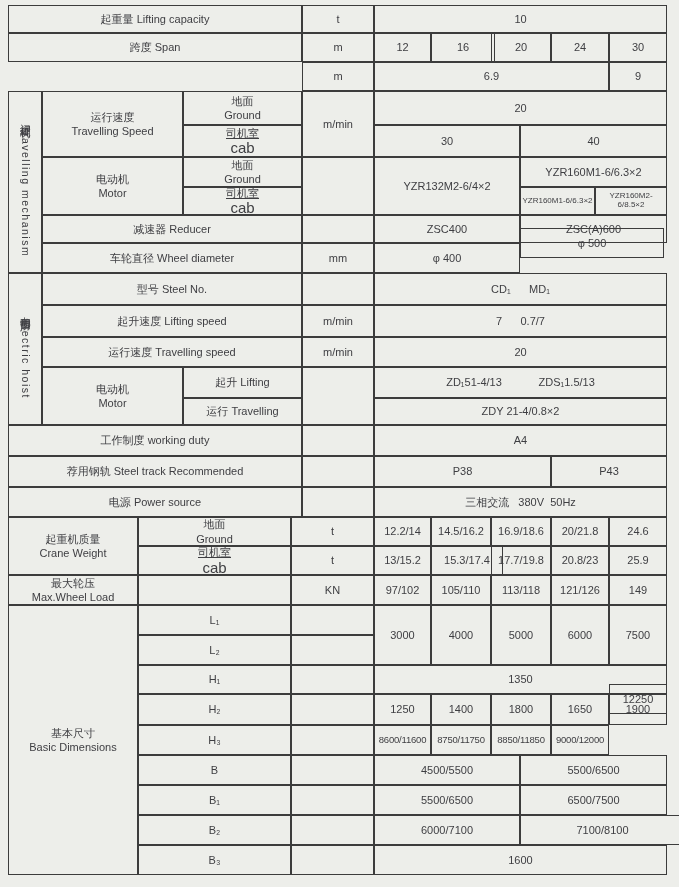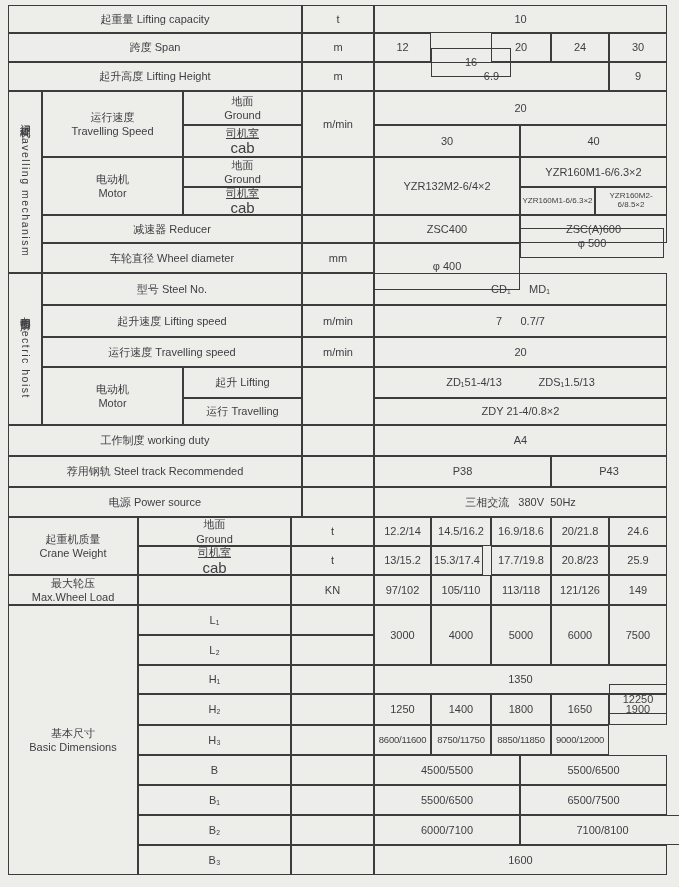--- a/index.html
+++ b/index.html
@@ -35,26 +35,25 @@
 
 <div class="sheet">
 
   <div class="c" style="left:8px;top:5px;width:294px;height:28px">起重量 Lifting capacity</div>
   <div class="c" style="left:302px;top:5px;width:72px;height:28px">t</div>
   <div class="c" style="left:374px;top:5px;width:293px;height:28px">10</div>
 
   <div class="c" style="left:8px;top:33px;width:294px;height:29px">跨度 Span</div>
   <div class="c" style="left:302px;top:33px;width:72px;height:29px">m</div>
   <div class="c" style="left:374px;top:33px;width:57px;height:29px">12</div>
-  <div class="c" style="left:431px;top:48px;width:80px;height:29px">16</div>
+  <div class="c" style="left:431px;top:33px;width:64px;height:29px">16</div>
   <div class="c" style="left:491px;top:33px;width:60px;height:29px">20</div>
   <div class="c" style="left:551px;top:33px;width:58px;height:29px">24</div>
   <div class="c" style="left:609px;top:33px;width:58px;height:29px">30</div>
 
-  <div class="c" style="left:8px;top:62px;width:294px;height:29px">起升高度 Lifting Height</div>
   <div class="c" style="left:302px;top:62px;width:72px;height:29px">m</div>
   <div class="c" style="left:374px;top:62px;width:235px;height:29px">6.9</div>
   <div class="c" style="left:609px;top:62px;width:58px;height:29px">9</div>
 
   <div class="c" style="left:8px;top:91px;width:34px;height:182px"><span class="vert">运行机构 Travelling mechanism</span></div>
 
   <div class="c" style="left:42px;top:91px;width:141px;height:66px">运行速度
 Travelling Speed</div>
   <div class="c" style="left:183px;top:91px;width:119px;height:34px">地面
 Ground</div>
@@ -81,21 +80,21 @@
   <div class="c small" style="left:520px;top:187px;width:75px;height:28px">YZR160M1-6/6.3×2</div>
   <div class="c small" style="left:595px;top:187px;width:72px;height:28px">YZR160M2-6/8.5×2</div>
 
   <div class="c" style="left:42px;top:215px;width:260px;height:28px">减速器 Reducer</div>
   <div class="c" style="left:302px;top:215px;width:72px;height:28px"></div>
   <div class="c" style="left:374px;top:215px;width:146px;height:28px">ZSC400</div>
   <div class="c" style="left:520px;top:215px;width:147px;height:28px">ZSC(A)600</div>
 
   <div class="c" style="left:42px;top:243px;width:260px;height:30px">车轮直径 Wheel diameter</div>
   <div class="c" style="left:302px;top:243px;width:72px;height:30px">mm</div>
-  <div class="c" style="left:374px;top:243px;width:146px;height:47px">φ 400</div>
+  <div class="c" style="left:374px;top:243px;width:146px;height:30px">φ 400</div>
   <div class="c" style="left:520px;top:228px;width:144px;height:30px">φ 500</div>
 
   <div class="c" style="left:8px;top:273px;width:34px;height:152px"><span class="vert">电动葫芦 Electric hoist</span></div>
 
   <div class="c" style="left:42px;top:273px;width:260px;height:32px">型号 Steel No.</div>
   <div class="c" style="left:302px;top:273px;width:72px;height:32px"></div>
   <div class="c pre" style="left:374px;top:273px;width:293px;height:32px">CD₁      MD₁</div>
 
   <div class="c" style="left:42px;top:305px;width:260px;height:32px">起升速度 Lifting speed</div>
   <div class="c" style="left:302px;top:305px;width:72px;height:32px">m/min</div>
@@ -135,21 +134,21 @@
   <div class="c" style="left:431px;top:517px;width:60px;height:29px">14.5/16.2</div>
   <div class="c" style="left:491px;top:517px;width:60px;height:29px">16.9/18.6</div>
   <div class="c" style="left:551px;top:517px;width:58px;height:29px">20/21.8</div>
   <div class="c" style="left:609px;top:517px;width:58px;height:29px">24.6</div>
   <div class="c" style="left:138px;top:546px;width:153px;height:29px">
     <span class="sub-cn">司机室</span>
     <span class="cab-en">cab</span>
   </div>
   <div class="c" style="left:291px;top:546px;width:83px;height:29px">t</div>
   <div class="c" style="left:374px;top:546px;width:57px;height:29px">13/15.2</div>
-  <div class="c" style="left:431px;top:546px;width:52px;height:29px">15.3/17.4</div>
+  <div class="c" style="left:431px;top:546px;width:72px;height:29px">15.3/17.4</div>
   <div class="c" style="left:491px;top:546px;width:60px;height:29px">17.7/19.8</div>
   <div class="c" style="left:551px;top:546px;width:58px;height:29px">20.8/23</div>
   <div class="c" style="left:609px;top:546px;width:58px;height:29px">25.9</div>
 
   <div class="c" style="left:8px;top:575px;width:130px;height:30px">最大轮压
 Max.Wheel Load</div>
   <div class="c" style="left:138px;top:575px;width:153px;height:30px"></div>
   <div class="c" style="left:291px;top:575px;width:83px;height:30px">KN</div>
   <div class="c" style="left:374px;top:575px;width:57px;height:30px">97/102</div>
   <div class="c" style="left:431px;top:575px;width:60px;height:30px">105/110</div>

